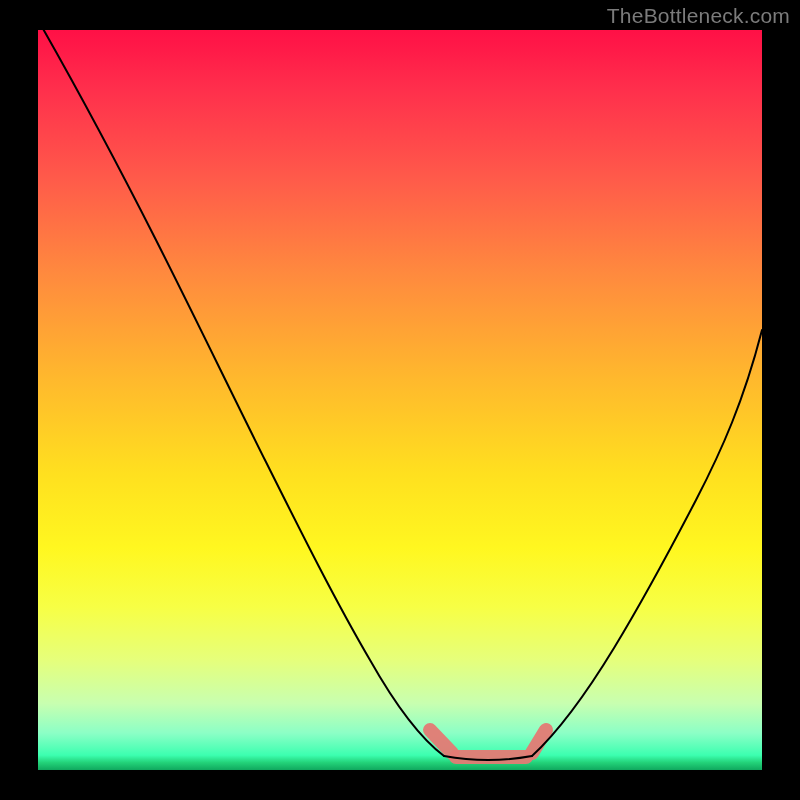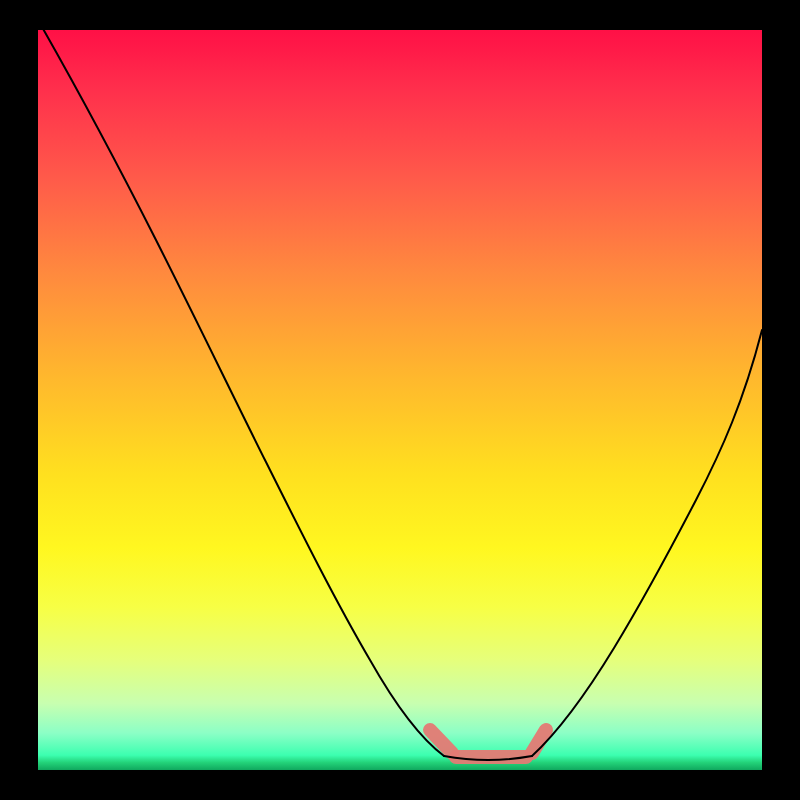--- a/index.html
+++ b/index.html
@@ -77,20 +77,21 @@
     fill: none;
     stroke-linecap: round;
     opacity: 0.95;
   }
 </style>
 </head>
 <body>
 
 <div class="frame">
 
+  <div class="watermark">TheBottleneck.com</div>
 
   <div class="plot">
     <div class="gradient"></div>
 
     <svg class="curves" viewBox="0 0 724 740" preserveAspectRatio="none">
 
       <path class="bottom-highlight" d="M 392 700  L 414 723"></path>
       <path class="bottom-highlight" d="M 418 727  L 488 727"></path>
       <path class="bottom-highlight" d="M 494 723  L 508 700"></path>
 

